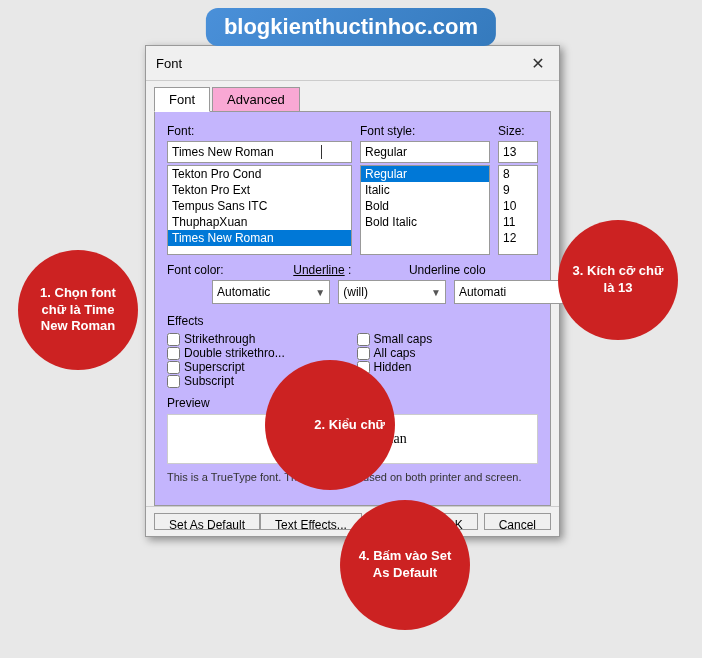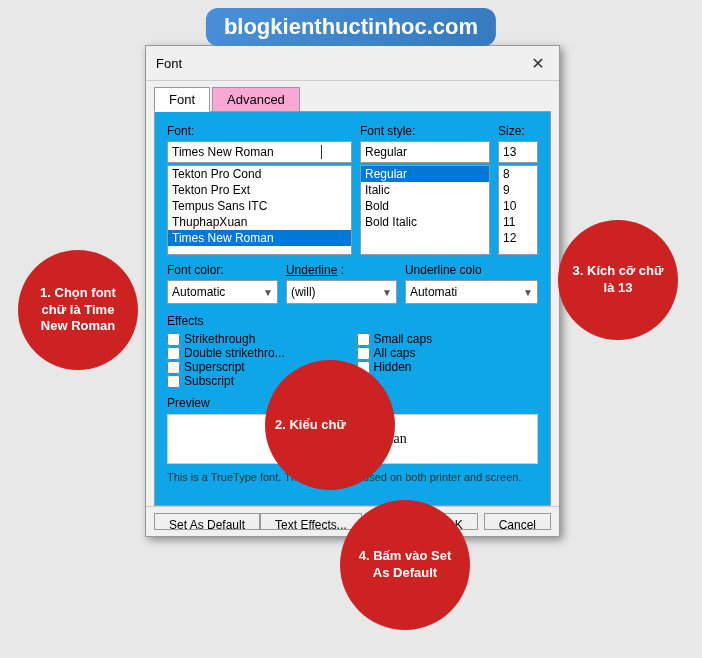--- a/index.html
+++ b/index.html
@@ -86,21 +86,21 @@
 
     .tab.active {
       background: white;
       border-bottom: 1px solid white;
       margin-bottom: -1px;
       z-index: 1;
     }
 
     
     .tab-content {
-      background: #0ea5e9;
+      background: #c4b5fd;
       border: 1px solid #999;
       margin: 0 8px;
       padding: 12px;
     }
 
     
     .field-label {
       font-size: 12px;
       margin-bottom: 3px;
       color: #000;
@@ -173,20 +173,21 @@
       width: 100%;
       height: 24px;
       border: 1px solid #999;
       background: white;
       display: flex;
       align-items: center;
       justify-content: space-between;
       padding: 0 4px;
       font-size: 12px;
       cursor: pointer;
+      margin-left: 45px;
     }
 
     .select-arrow {
       font-size: 10px;
       color: #555;
     }
 
     
     .effects-label {
       font-size: 12px;
@@ -264,21 +265,21 @@
     }
 
     
     .bubble {
       position: absolute;
       background: #cc2222;
       color: white;
       border-radius: 50%;
       display: flex;
       align-items: center;
-      justify-content: flex-start;
+      justify-content: flex-end;
       text-align: center;
       font-size: 13px;
       font-weight: bold;
       line-height: 1.3;
       z-index: 200;
       padding: 10px;
     }
 
     .bubble-1 {
       width: 120px;

